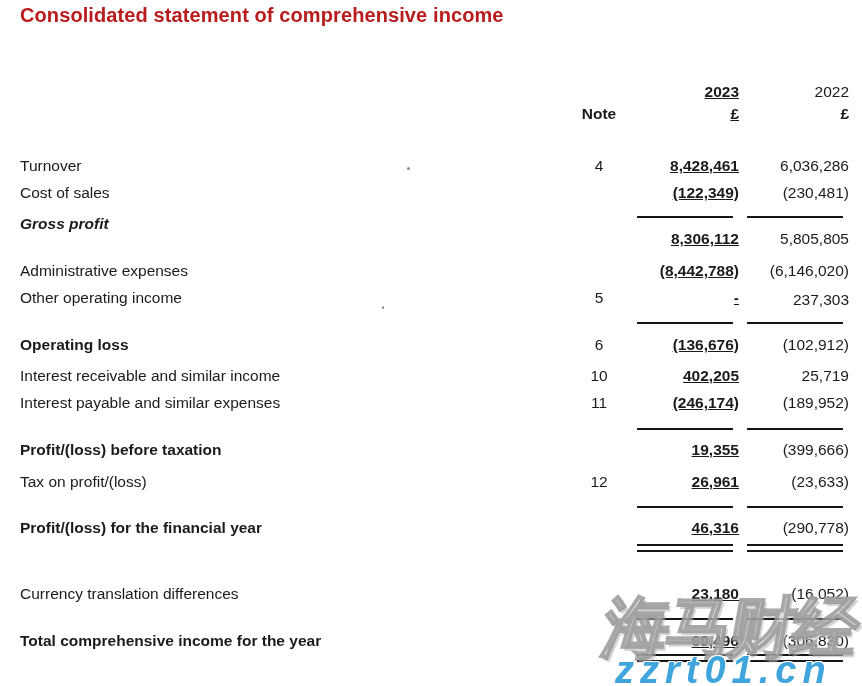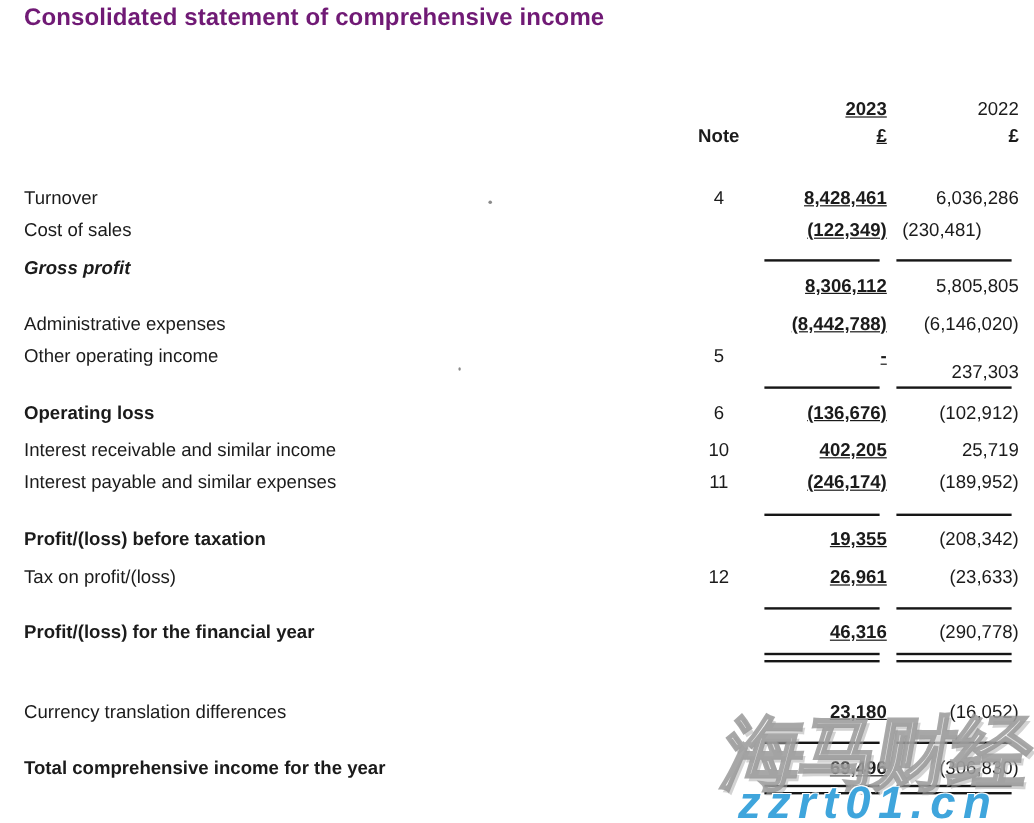--- a/index.html
+++ b/index.html
@@ -1,20 +1,20 @@
 <!DOCTYPE html>
 <html><head>
 <meta charset="utf-8">
 <style>
   html,body { margin:0; padding:0; background:#ffffff; }
   .page {
     position:relative; width:862px; height:686px; background:#ffffff;
     overflow:hidden; font-family:"Liberation Sans", sans-serif; color:#1b1b1b;
   }
-  .title   { position:absolute; left:20px; top:4px;  font-size:20px; font-weight:bold; color:#701a75; letter-spacing:0.1px; white-space:nowrap; }
+  .title   { position:absolute; left:20px; top:4px;  font-size:20px; font-weight:bold; color:#b91c1c; letter-spacing:0.1px; white-space:nowrap; }
   .subtitle{ position:absolute; left:20px; top:32px; font-size:15.5px; white-space:nowrap; }
 
   .cell { position:absolute; font-size:15.5px; line-height:17px; white-space:nowrap; }
   .label-cell { left:20px; }
   .note-cell  { left:567px; width:64px; text-align:center; }
   .c2023      { left:611px; width:128px; text-align:right; font-weight:bold;text-decoration:underline; }
   .c2022      { left:721px; width:128px; text-align:right; }
   .b { font-weight:bold; }
 
   .rule    { position:absolute; width:96px; height:0; border-top:2px solid #161616; }
@@ -57,21 +57,21 @@
   <div>
     <div class="cell label-cell" style="top:157px;">Turnover</div>
     <div class="cell note-cell" style="top:157px;">4</div>
     <div class="cell c2023 num" style="top: 157px; padding-right: 6px;">8,428,461</div>
     <div class="cell c2022 num" style="top: 157px; padding-right: 6px;">6,036,286</div>
   </div>
 
   <div>
     <div class="cell label-cell" style="top:184px;">Cost of sales</div>
     <div class="cell c2023 num" style="top:184px;">(122,349)</div>
-    <div class="cell c2022 num" style="top:184px;text-align:center;">(230,481)</div>
+    <div class="cell c2022 num" style="top:184px;">(230,481)</div>
   </div>
 
   <div class="rule col-l" style="top:216px;"></div>
   <div class="rule col-r" style="top:216px;"></div>
 
   <div>
     <div class="cell label-cell b" style="top:215px;font-style:italic;">Gross profit</div>
     <div class="cell c2023 num" style="top: 230px; padding-right: 6px; text-align: right;">8,306,112</div>
     <div class="cell c2022 num" style="top: 230px; padding-right: 6px;">5,805,805</div>
   </div>
@@ -79,21 +79,21 @@
   <div>
     <div class="cell label-cell" style="top:262px;">Administrative expenses</div>
     <div class="cell c2023 num" style="top:262px;">(8,442,788)</div>
     <div class="cell c2022 num" style="top:262px;">(6,146,020)</div>
   </div>
 
   <div>
     <div class="cell label-cell" style="top:289px;">Other operating income</div>
     <div class="cell note-cell" style="top:289px;">5</div>
     <div class="cell c2023 num" style="top: 289px; padding-right: 14px;">-</div>
-    <div class="cell c2022 num" style="top: 302px; padding-right: 6px;">237,303</div>
+    <div class="cell c2022 num" style="top: 291px; padding-right: 6px;">237,303</div>
   </div>
 
   <div class="rule col-l" style="top:322px;"></div>
   <div class="rule col-r" style="top:322px;"></div>
 
   <div>
     <div class="cell label-cell b" style="top:336px;">Operating loss</div>
     <div class="cell note-cell" style="top:336px;">6</div>
     <div class="cell c2023 num" style="top:336px;">(136,676)</div>
     <div class="cell c2022 num" style="top:336px;">(102,912)</div>
@@ -112,21 +112,21 @@
     <div class="cell c2023 num" style="top:394px;">(246,174)</div>
     <div class="cell c2022 num" style="top:394px;">(189,952)</div>
   </div>
 
   <div class="rule col-l" style="top:428px;"></div>
   <div class="rule col-r" style="top:428px;"></div>
 
   <div>
     <div class="cell label-cell b" style="top:441px;">Profit/(loss) before taxation</div>
     <div class="cell c2023 num" style="top: 441px; padding-right: 6px;">19,355</div>
-    <div class="cell c2022 num" style="top:441px;">(208,342)</div>
+    <div class="cell c2022 num" style="top:441px;">(399,666)</div>
   </div>
 
   <div>
     <div class="cell label-cell" style="top:473px;">Tax on profit/(loss)</div>
     <div class="cell note-cell" style="top:473px;">12</div>
     <div class="cell c2023 num" style="top: 473px; padding-right: 6px;">26,961</div>
     <div class="cell c2022 num" style="top:473px;">(23,633)</div>
   </div>
 
   <div class="rule col-l" style="top:506px;"></div>

